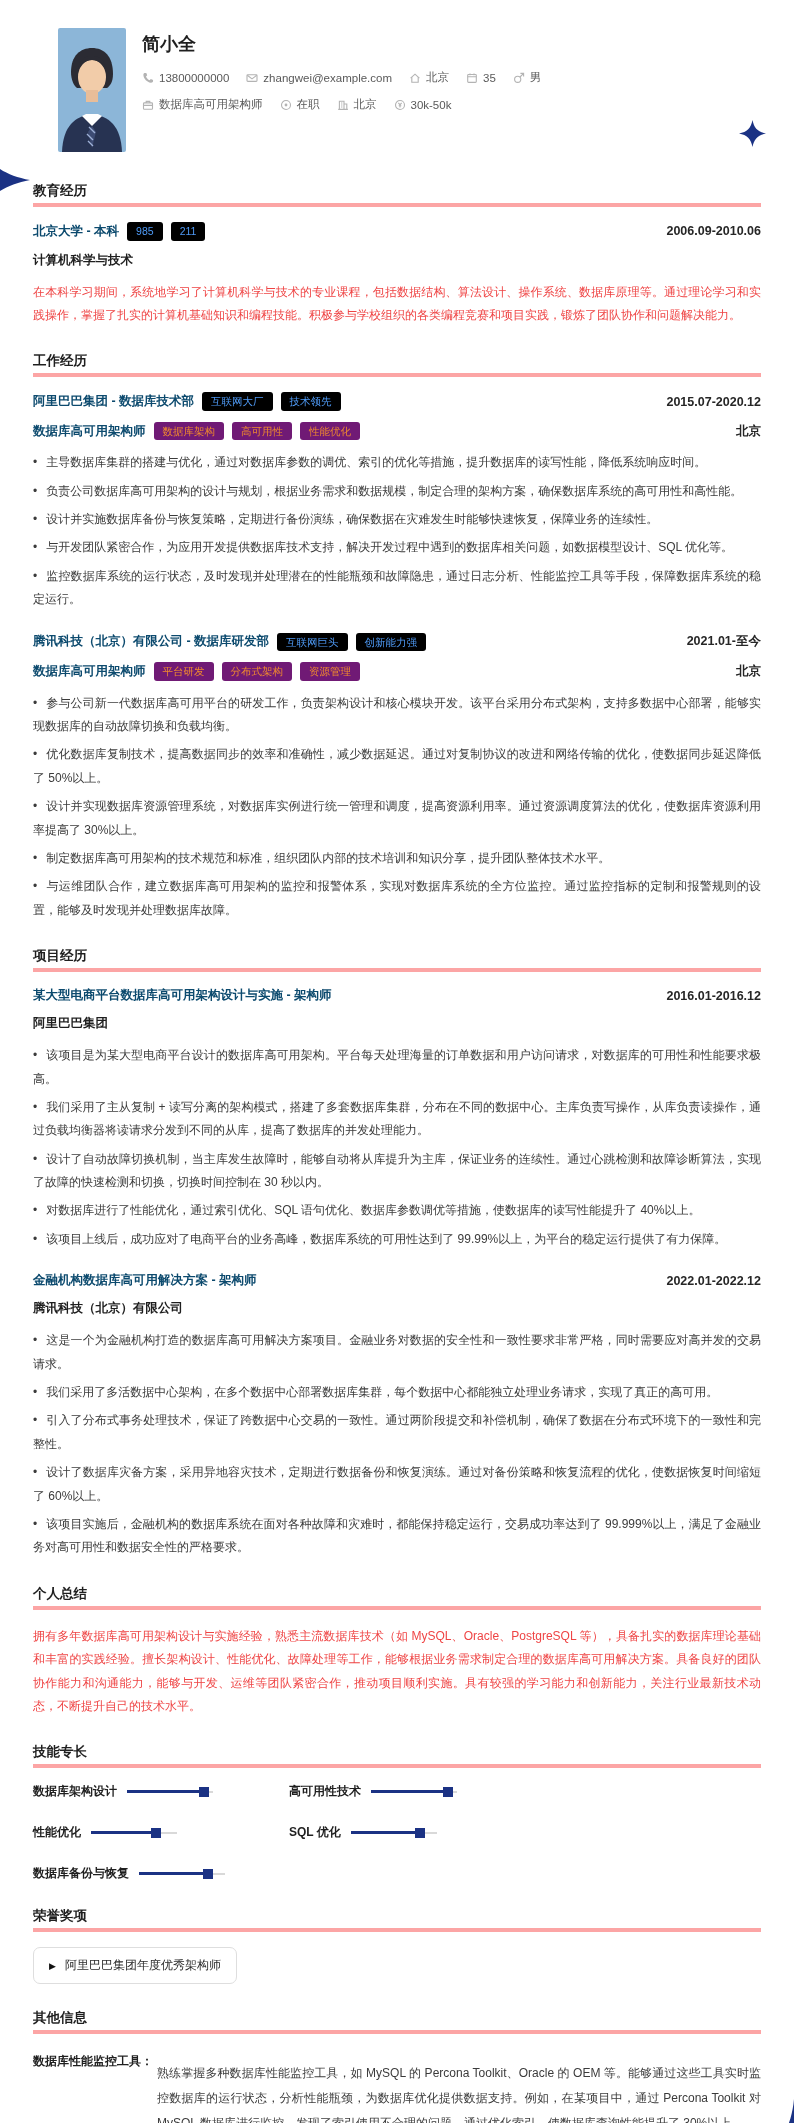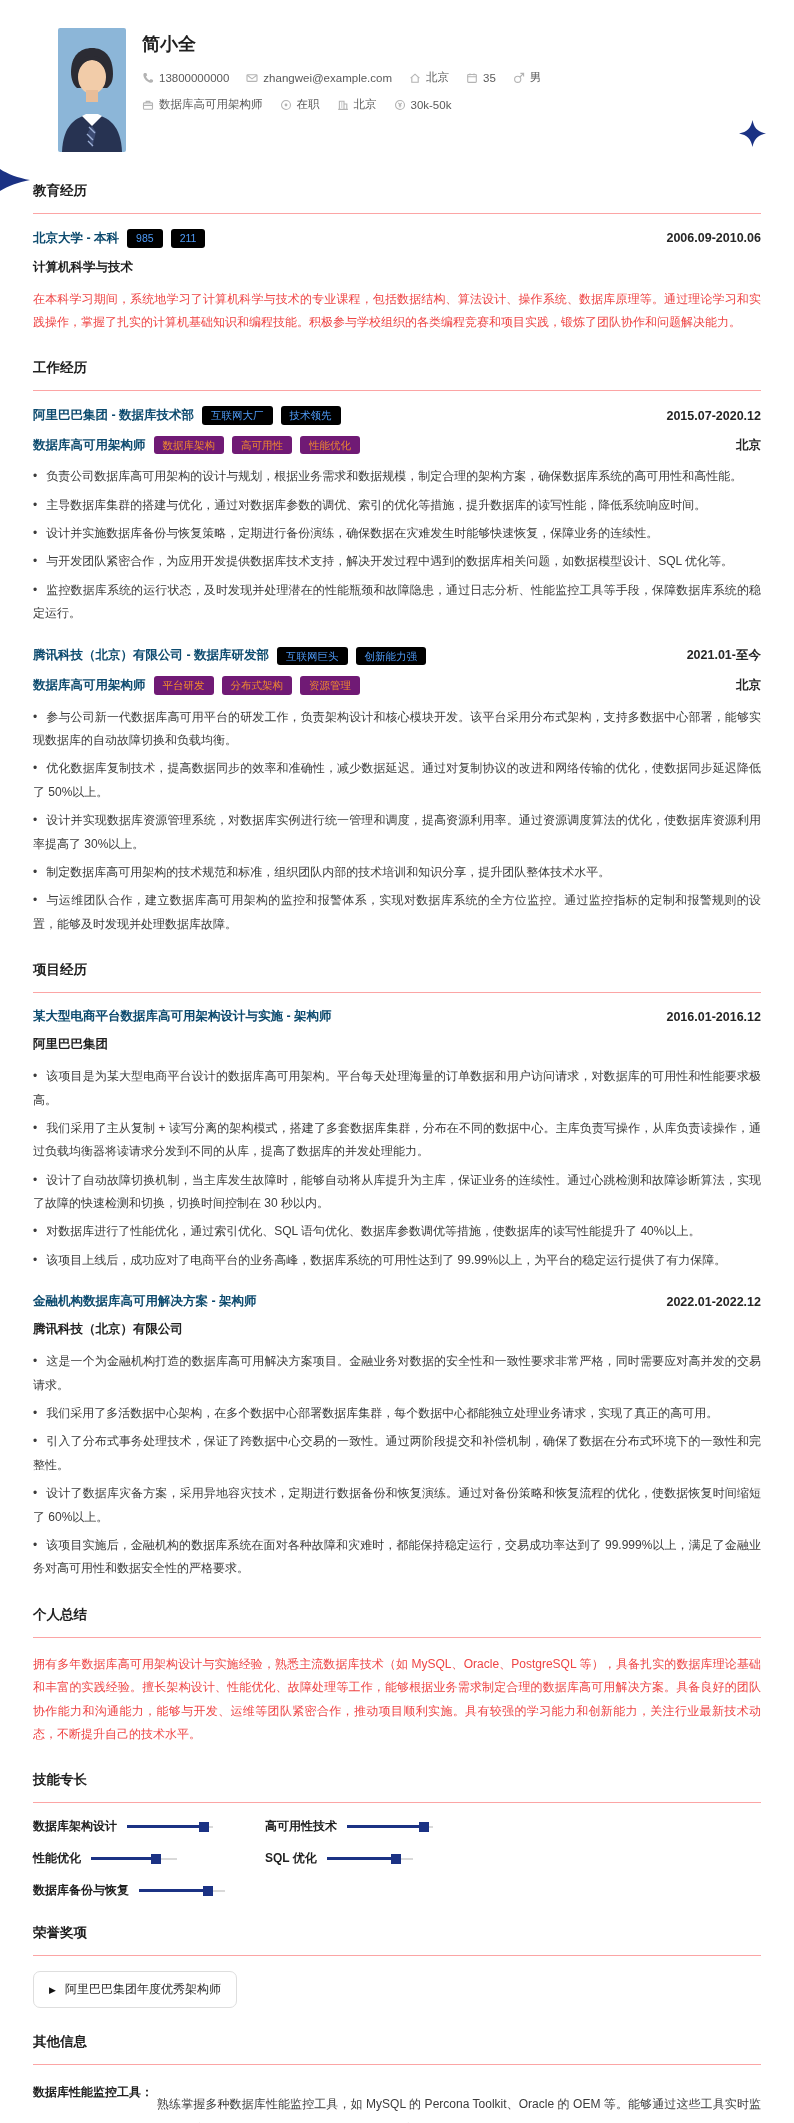--- a/index.html
+++ b/index.html
@@ -18,40 +18,40 @@
   .avatar { width:68px; height:124px; flex:0 0 auto; border-radius:2px; overflow:hidden; }
   .header-info { margin-left:16px; padding-top:4px; }
   .name { font-size:18px; font-weight:700; color:#1f1f1f; margin:0 0 14px; }
   .contact-row { display:flex; flex-wrap:wrap; align-items:center; margin-bottom:12px; }
   .contact { display:inline-flex; align-items:center; margin-right:17px; font-size:11.5px; color:#595959; }
   .contact svg { margin-right:5px; flex:0 0 auto; }
 
   
   .section { margin-top:25px; }
   .section-title { font-size:13.5px; font-weight:700; color:#1f1f1f;
-                   padding-bottom:13px; border-bottom:1px solid #fca5a5; margin:0 0 15px; }
+                   padding-bottom:3px; border-bottom:4px solid #fca5a5; margin:0 0 15px; }
 
   .item-row { display:flex; align-items:center; justify-content:space-between; margin-bottom:11px; }
   .item-left { display:flex; align-items:center; }
   .item-title { font-size:12.5px; font-weight:700; color:#0c4a6e; }
   .item-date, .item-loc { font-size:12.5px; font-weight:700; color:#262626; white-space:nowrap;margin-left:48px; }
 
   .badge { display:inline-block; font-size:10.5px; line-height:1; padding:4px 9px; border-radius:3px; margin-left:8px; }
   .badge.blue { color:#4f9bf7; background:#000000; }
   .badge.orange { color:#f08a2e; background:#701a75; }
 
   .subline { font-size:12.5px; font-weight:700; color:#1f1f1f; margin:0 0 12px; }
   .para { font-size:12px; line-height:1.95; margin:0; color:#ef4444; text-align:justify; }
   .bullet { font-size:12px; line-height:1.95; margin:0 0 5px; color:#3b3b3b; text-align:justify; }
   .bullet::before { content:"•"; font-size:12px; color:#3b3b3b; margin-right:9px; }
   .job, .project { margin-bottom:21px; }
   .job:last-child, .project:last-child { margin-bottom:0; }
 
   
-  .skills-grid { display:grid; grid-template-columns:232px 232px; row-gap:15px; }
+  .skills-grid { display:grid; grid-template-columns:232px 232px; row-gap:15px;gap:24px; }
   .skill { display:flex; align-items:center; }
   .skill-name { font-size:12px; font-weight:700; color:#1f1f1f; margin-right:10px; white-space:nowrap; }
   .slider { position:relative; width:86px; height:11px; flex:0 0 auto; }
   .slider .rail { position:absolute; left:0; right:0; top:4.5px; height:2px; background:#d9d9d9; }
   .slider .fill { position:absolute; left:0; top:4px; height:3px; background:#1b3284; }
   .slider .handle { position:absolute; top:0.5px; width:10px; height:10px; background:#1b3284; margin-left:-5px; }
 
   
   .award-chip { display:inline-flex; align-items:center; border:1px solid #dedede; border-radius:7px;
                 padding:9px 15px; font-size:12px; color:#2a2a2a; background:#fff; }
@@ -194,22 +194,22 @@
       </div>
       <div class="item-row">
         <span class="item-left">
           <span class="item-title">数据库高可用架构师</span>
           <span class="badge orange">数据库架构</span>
           <span class="badge orange">高可用性</span>
           <span class="badge orange">性能优化</span>
         </span>
         <span class="item-loc">北京</span>
       </div>
+      <p class="bullet">主导数据库集群的搭建与优化，通过对数据库参数的调优、索引的优化等措施，提升数据库的读写性能，降低系统响应时间。</p>
       <p class="bullet">负责公司数据库高可用架构的设计与规划，根据业务需求和数据规模，制定合理的架构方案，确保数据库系统的高可用性和高性能。</p>
-      <p class="bullet">主导数据库集群的搭建与优化，通过对数据库参数的调优、索引的优化等措施，提升数据库的读写性能，降低系统响应时间。</p>
       <p class="bullet">设计并实施数据库备份与恢复策略，定期进行备份演练，确保数据在灾难发生时能够快速恢复，保障业务的连续性。</p>
       <p class="bullet">与开发团队紧密合作，为应用开发提供数据库技术支持，解决开发过程中遇到的数据库相关问题，如数据模型设计、SQL 优化等。</p>
       <p class="bullet">监控数据库系统的运行状态，及时发现并处理潜在的性能瓶颈和故障隐患，通过日志分析、性能监控工具等手段，保障数据库系统的稳定运行。</p>
     </div>
 
     <div class="job">
       <div class="item-row">
         <span class="item-left">
           <span class="item-title">腾讯科技（北京）有限公司 - 数据库研发部</span>
           <span class="badge blue">互联网巨头</span>

